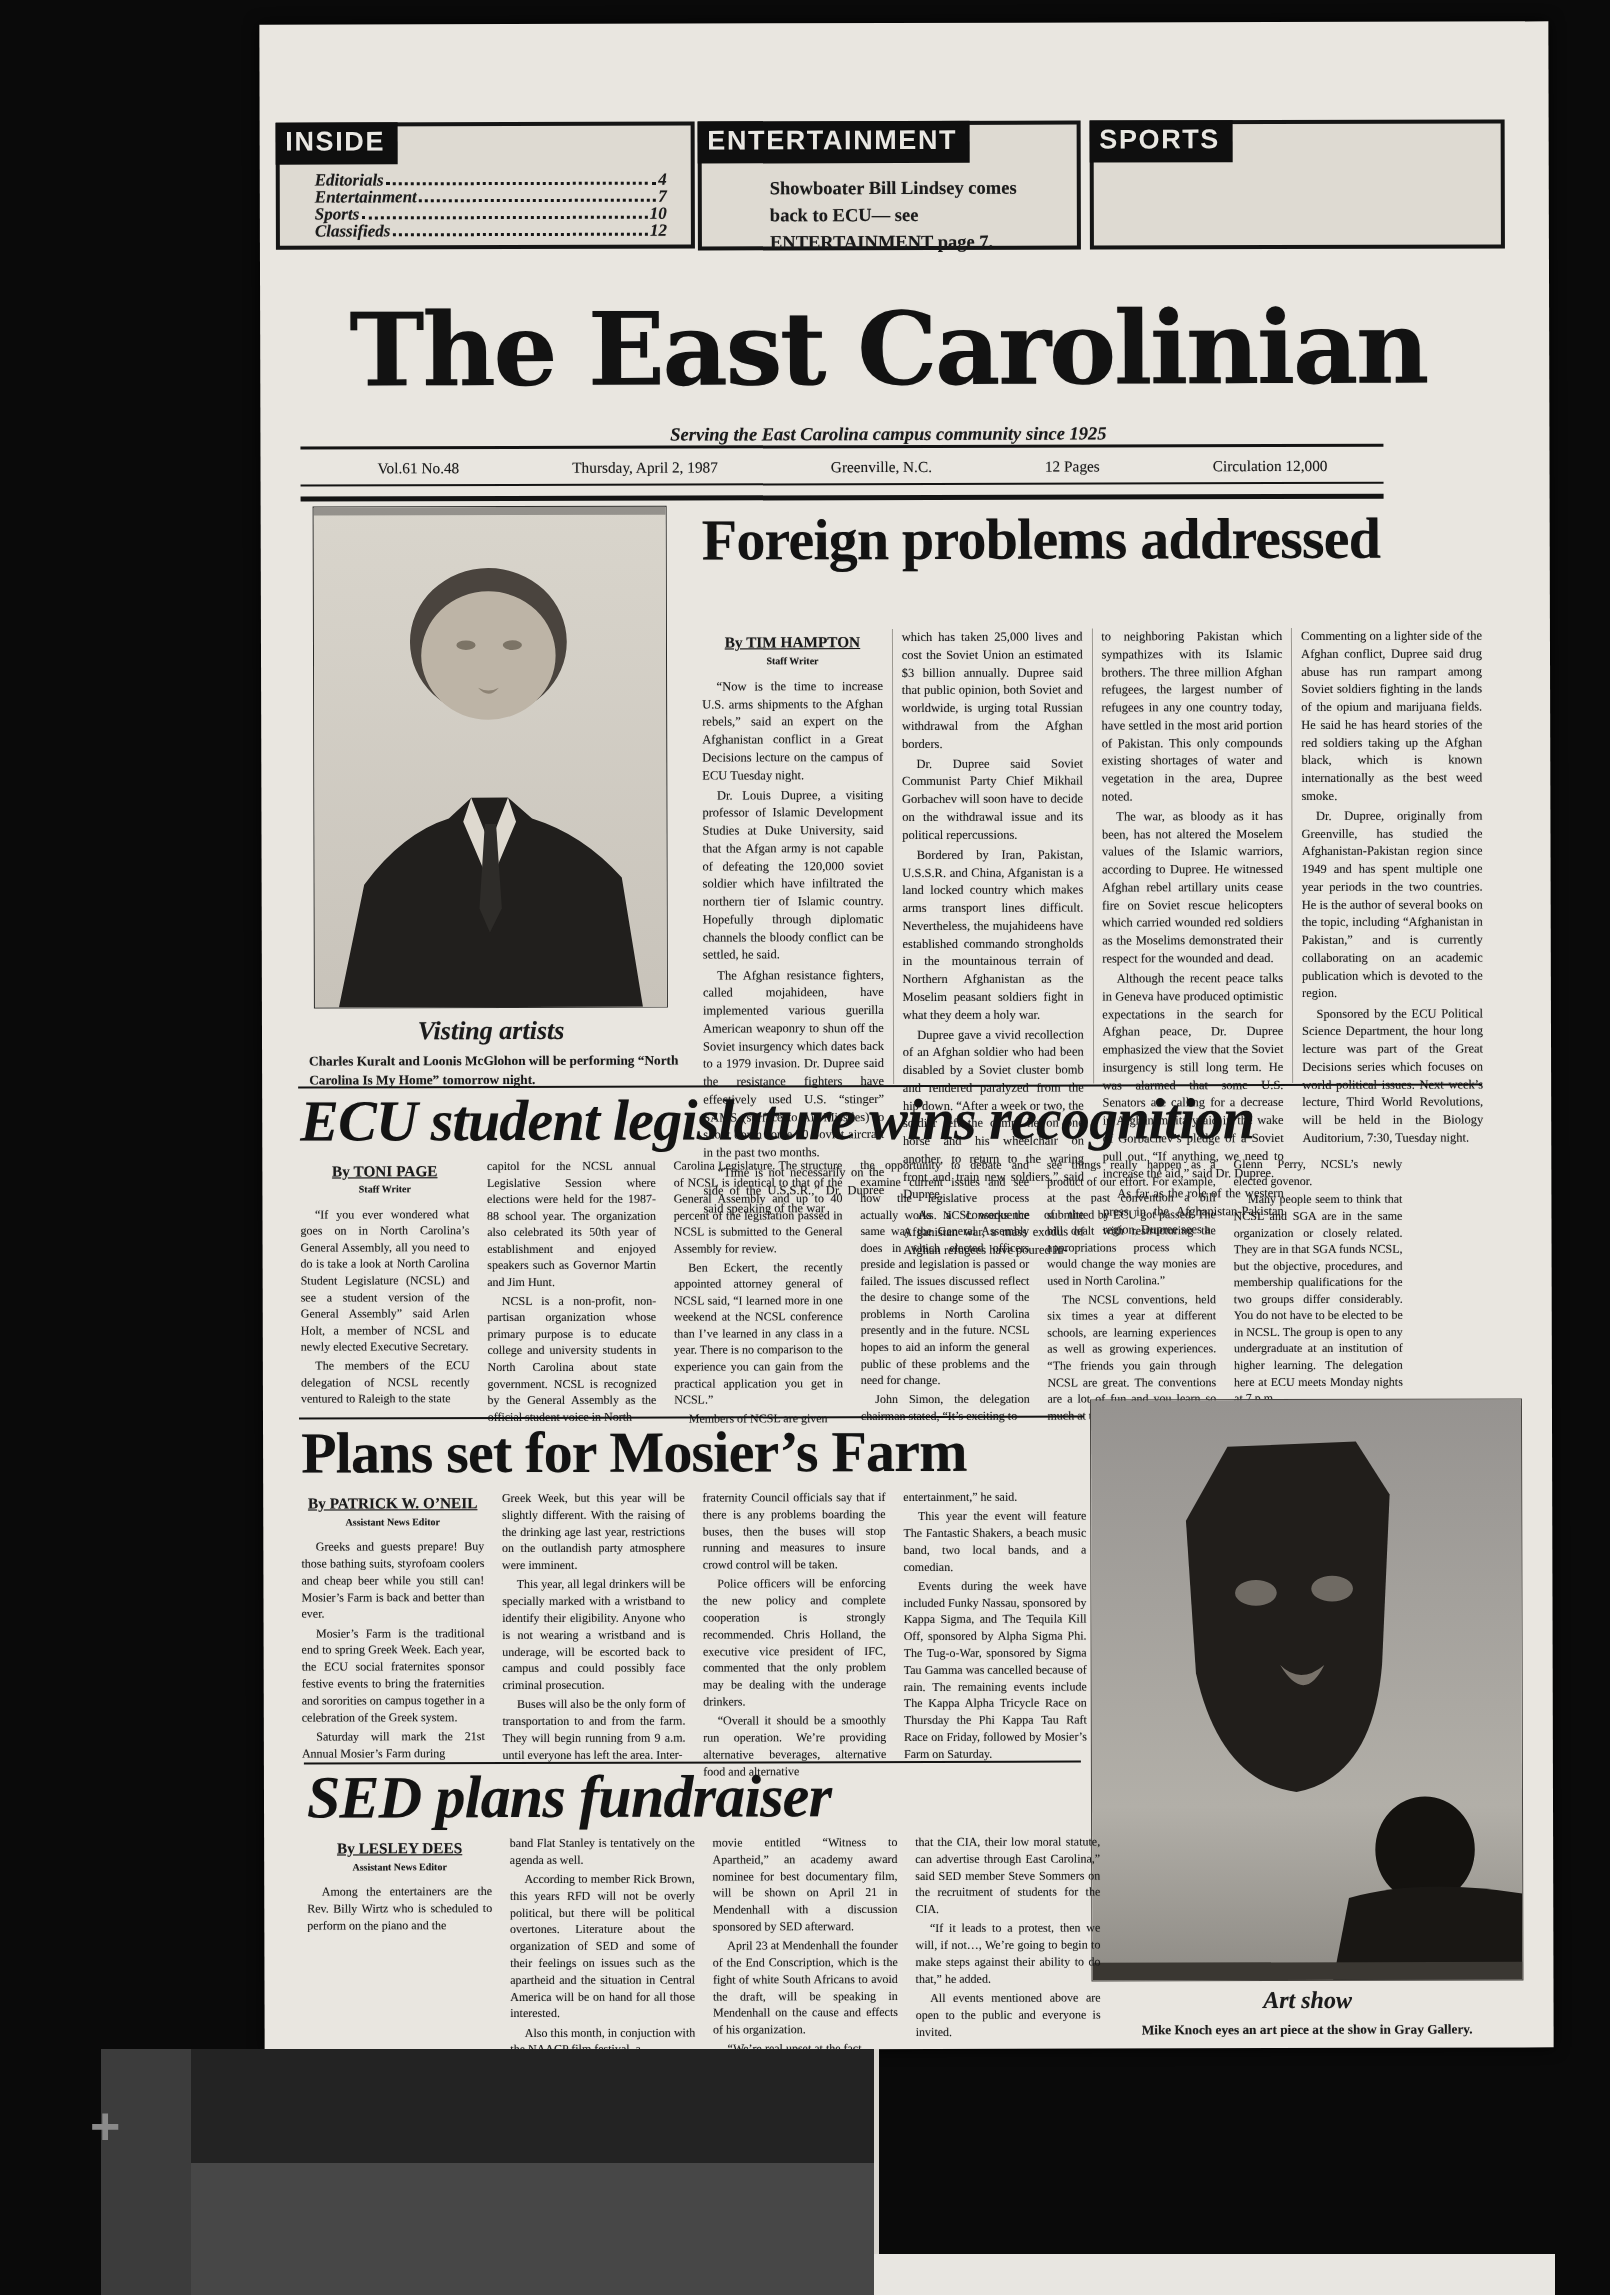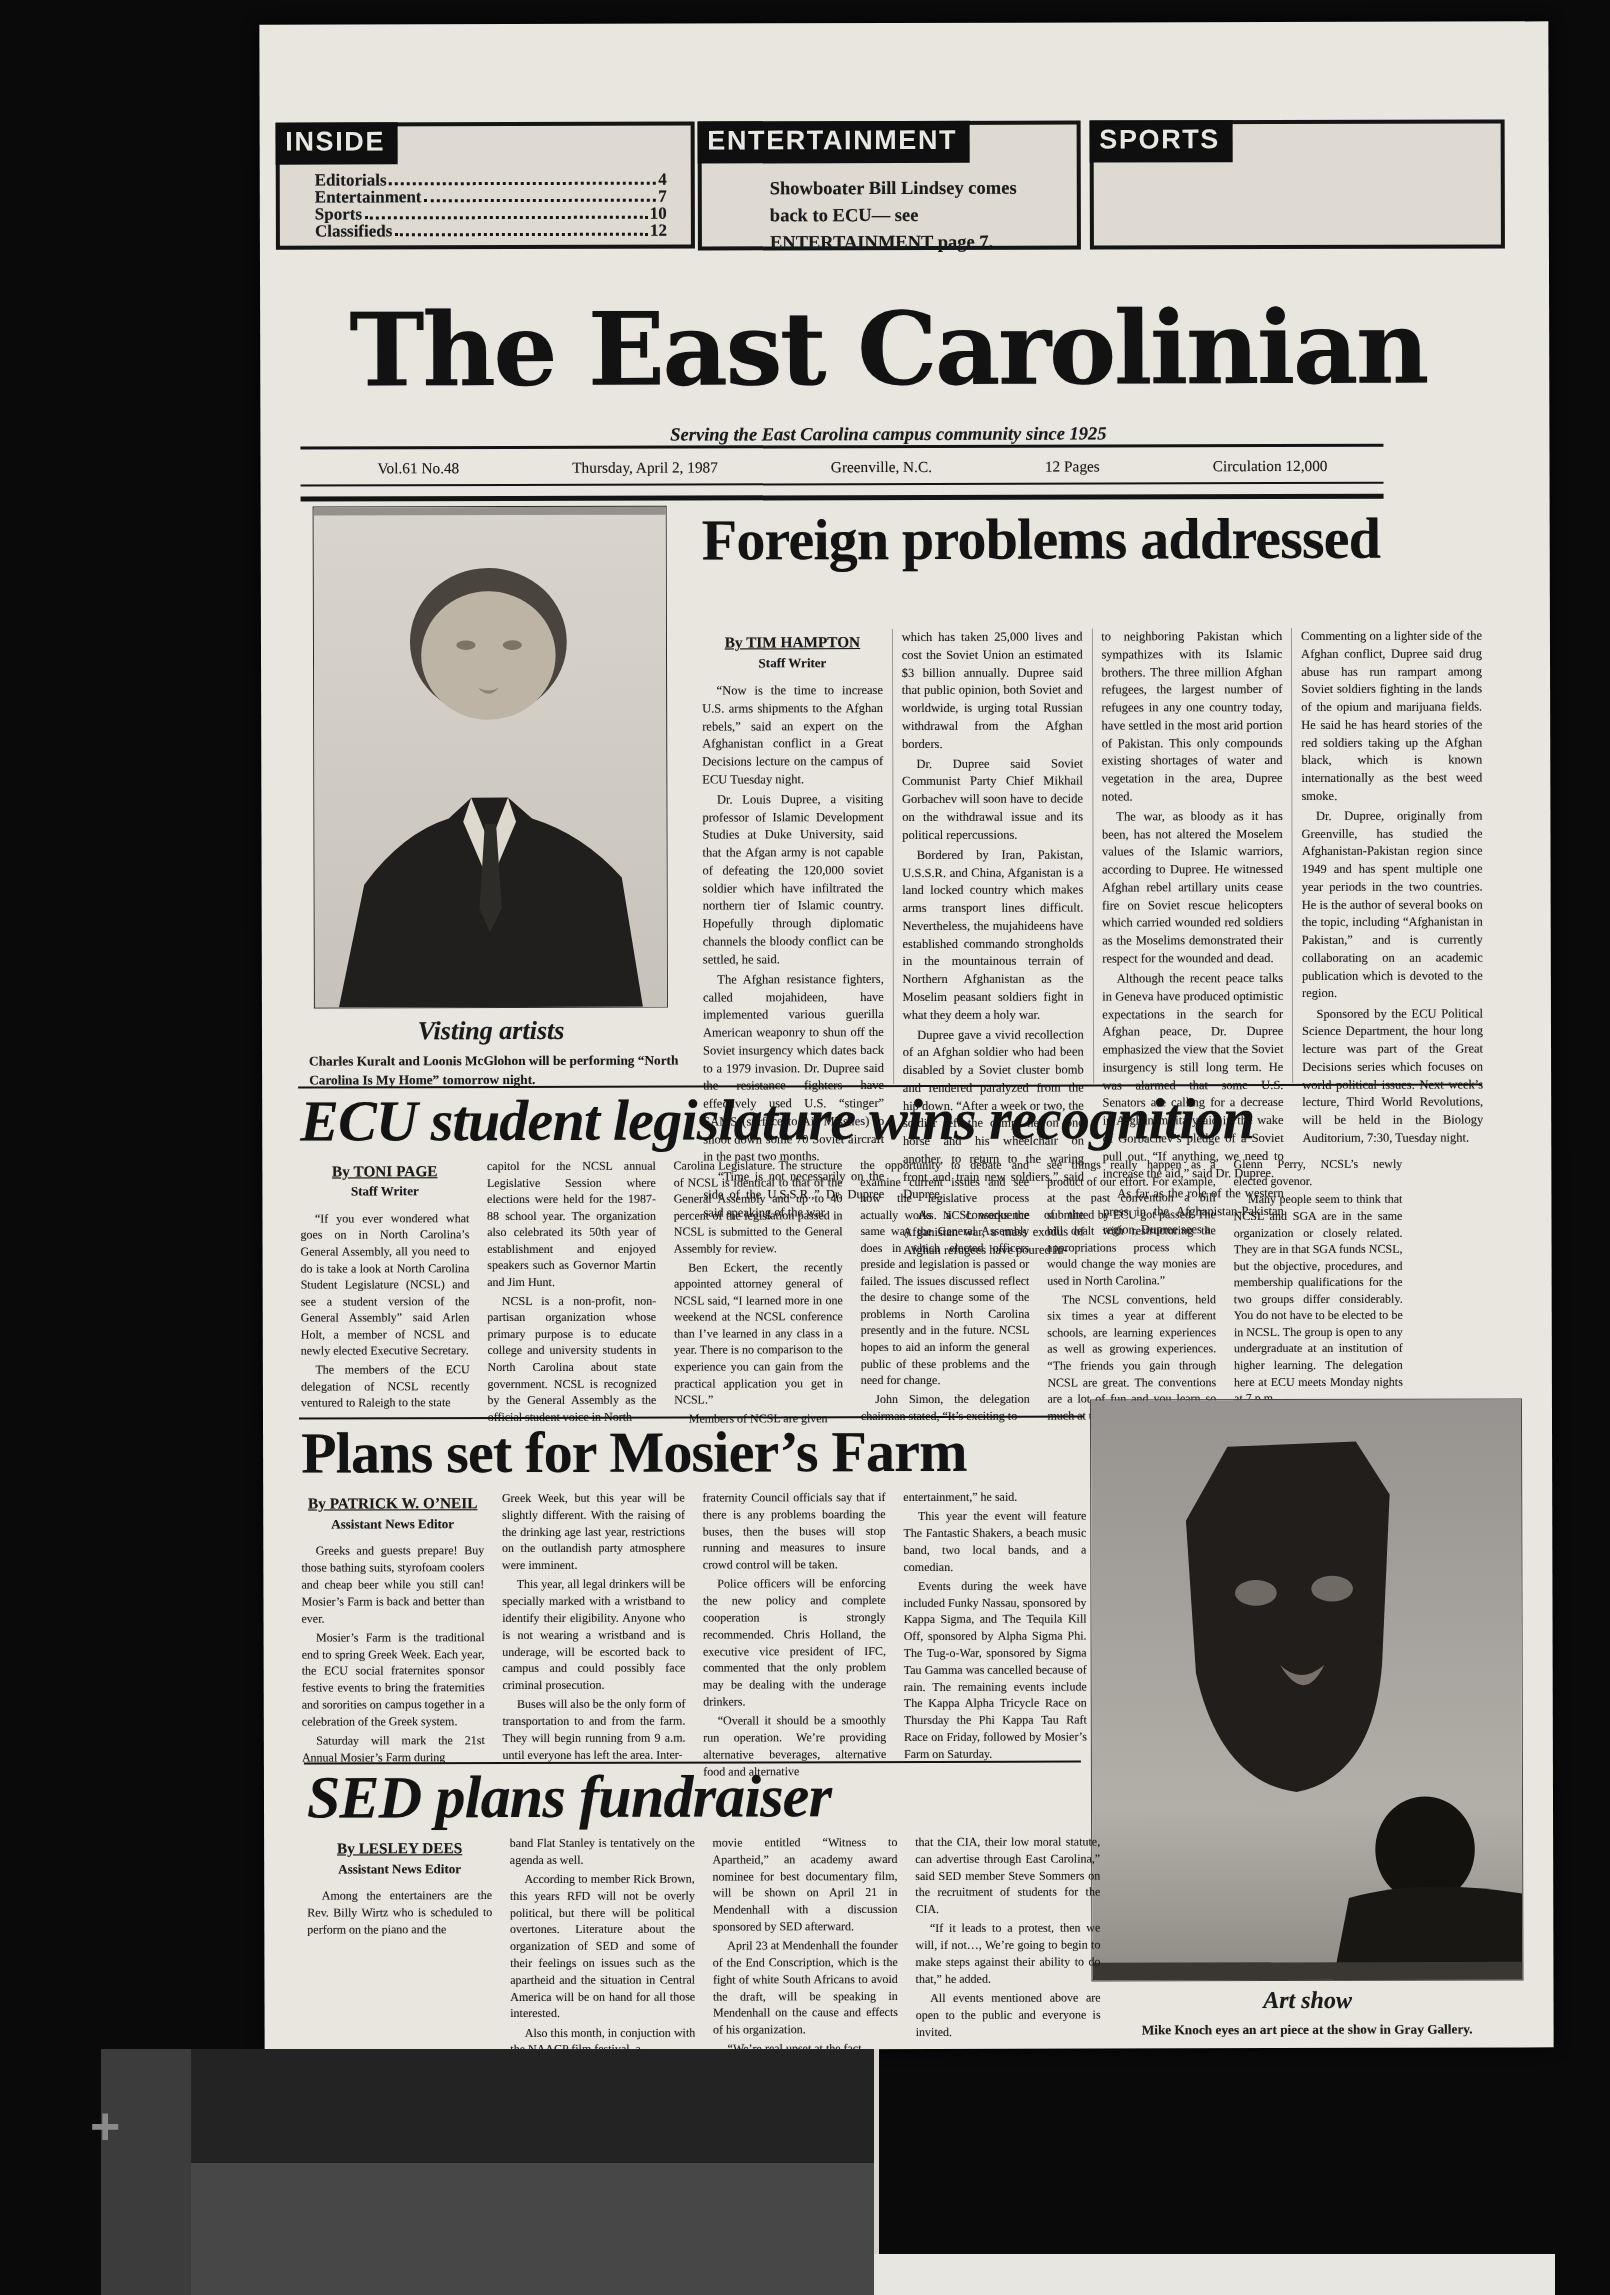--- a/index.html
+++ b/index.html
@@ -17,21 +17,21 @@
   
   .teaser { position:absolute; top:98px; border:4px solid #151515; background:#dedad2; }
   .teaser-tab {
     position:absolute; top:-4px; left:-4px; background:#0f0f0f; color:#e9e7e2;
     font-family:"Liberation Sans", sans-serif; font-weight:bold; font-size:27px;
     letter-spacing:1.6px; padding:4px 13px 7.2px 9.7px; text-shadow:none;
   }
   .teaser.inside { left:16px; width:411px; height:119px; }
   .teaser.ent    { left:438px; width:375px; height:121px; }
   .teaser.sports { left:830px; width:407px; height:121px; }
-  .toc { margin:45px 24px 0 35px; }
+  .toc { margin:45px 24px 0 35px;font-style:italic; }
   .toc-row { display:flex; align-items:flex-end; font-weight:bold; font-size:17px; line-height:17px; }
   .toc-dots { flex:1; border-bottom:3.2px dotted #161616; margin:0 2.4px 3.2px; }
   .teaser-blurb { font-weight:bold; font-size:18.5px; line-height:1.45; }
   .teaser.ent .teaser-blurb { padding:50px 17.7px 0 68px; }
   .teaser.sports .teaser-blurb { padding:50px 64px 0 74px; }
 
   
   .masthead {
     position:absolute; left:36px; top:266px; width:1184px; text-align:center;
     font-family:"DejaVu Serif", serif; font-weight:bold; font-size:101px;
@@ -52,21 +52,21 @@
   
   .photo { position:absolute; border:1.6px solid #2a2a28; box-sizing:border-box; }
   .photo svg { display:block; width:100%; height:100%; }
 
   
   .headline { position:absolute; margin:0; font-weight:bold; color:#131313; line-height:1.0; }
   .hl-roman  { letter-spacing:-0.8px; }
   .hl-italic { font-style:italic; letter-spacing:-0.8px; }
   .byline { text-align:center; margin:1.6px 0 9.7px; }
   .byline-name  { font-weight:bold; font-size:15.3px;text-decoration:underline; }
-  .byline-title { font-weight:bold; font-size:13px; margin-top:1.6px; }
+  .byline-title { font-weight:bold; font-size:10px; margin-top:1.6px; }
 
   
   .cols { position:absolute; display:flex; }
   .col  { flex:1; padding:0 8.9px; text-align:justify; }
   .col:first-child { padding-left:0; }
   .col:last-child  { padding-right:0; }
   .cols .col + .col { border-left:0.8px solid #9b978f; }
   .cols.norule .col + .col { border-left:none; }
   .col p { margin:0 0 2.4px; text-indent:14.5px; }
   .col .paras.cont p:first-child { text-indent:0; }

